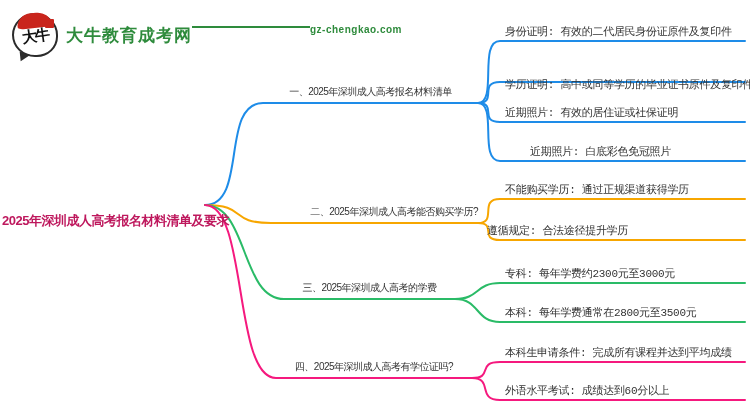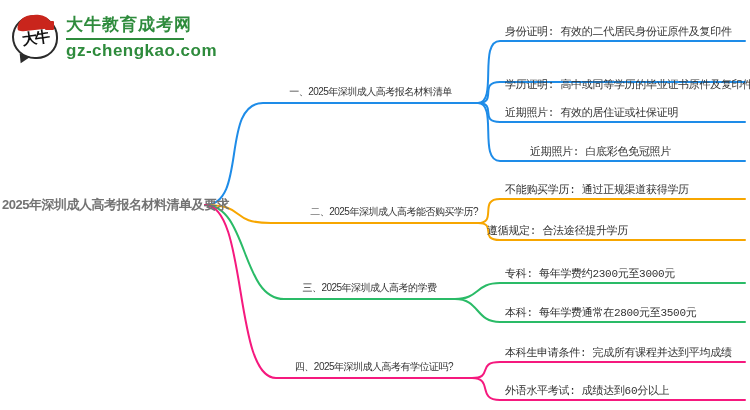--- a/index.html
+++ b/index.html
@@ -27,29 +27,29 @@
   .bubble-text{
     position:absolute;left:0;right:0;top:12px;text-align:center;
     font-size:15px;font-weight:bold;color:#111;transform:rotate(-8deg);
     letter-spacing:-2px;
   }
   .bubble-tail{
     position:absolute;left:4px;bottom:-7px;width:0;height:0;
     border-left:4px solid transparent;border-right:7px solid transparent;
     border-top:9px solid #2b2b2b;transform:rotate(18deg);
   }
-  .logo-text{display:flex;flex-direction:column;justify-content:space-between;}
+  .logo-text{display:flex;flex-direction:row;justify-content:space-between;}
   .logo-title{font-size:17px;font-weight:bold;letter-spacing:1px;white-space:nowrap;}
   .logo-divider{height:2px;width:118px;margin:2px 0 1px 0;}
-  .logo-url{font-size:17px;font-weight:bold;letter-spacing:.5px;}
+  .logo-url{font-size:10px;font-weight:bold;letter-spacing:.5px;}
   
   .node{position:absolute;white-space:nowrap;color:#333;}
   .root-node{
-    left:2px;top:196px;width:204px;text-align:center;
-    font-size:13px;font-weight:bold;color:#737373;letter-spacing:-0.5px;
+    left:2px;top:212px;width:204px;text-align:center;
+    font-size:13px;font-weight:bold;color:#be185d;letter-spacing:-0.5px;
   }
   .branch-label{font-size:10px;text-align:center;letter-spacing:-0.5px;}
   .leaf-label{font-size:11px;letter-spacing:-0.3px;font-family:Liberation Mono, monospace;}
   svg{position:absolute;left:0;top:0;}
 </style>
 </head>
 <body>
 
 <svg width="750" height="410" viewBox="0 0 750 410" fill="none" stroke-width="2" stroke-linecap="round" stroke-linejoin="round">
 

